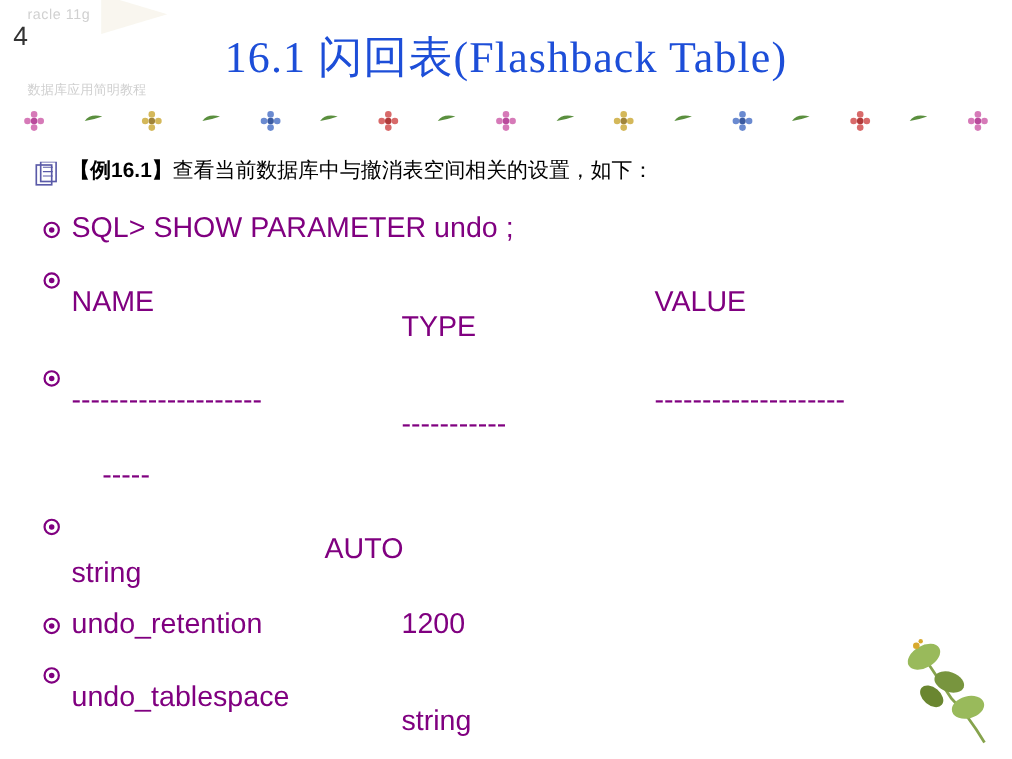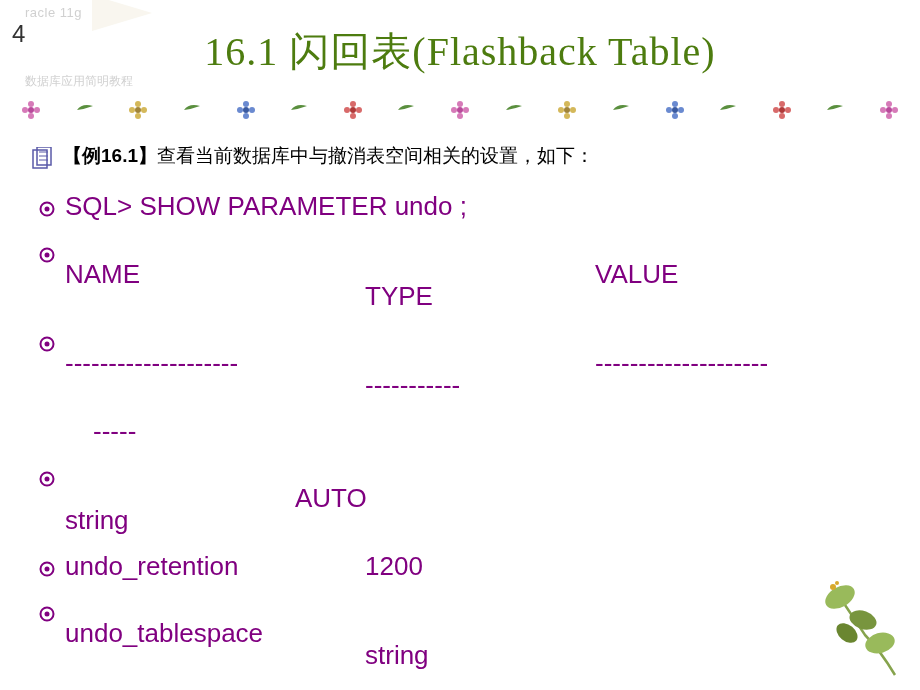--- a/index.html
+++ b/index.html
@@ -48,21 +48,21 @@
       width: 0; height: 0;
       border-left: 60px solid #e8dfc4;
       border-top: 18px solid transparent;
       border-bottom: 18px solid transparent;
       opacity: 0.5;
     }
     .watermark-line1 { font-size: 13px; color: #aaa; letter-spacing: 0.5px; }
     .watermark-line2 { font-size: 12px; color: #aaa; margin-top: 16px; }
     .title {
       text-align: center;
-      color: #4d7c0f;
+      color: #1d4ed8;
       font-size: 40px;
       font-weight: normal;
       padding-top: 24px;
       font-family: "Microsoft YaHei", "SimSun";
       letter-spacing: 1px;
     }
     .flower-divider {
       margin: 20px 20px 18px 20px;
       height: 24px;
       position: relative;

